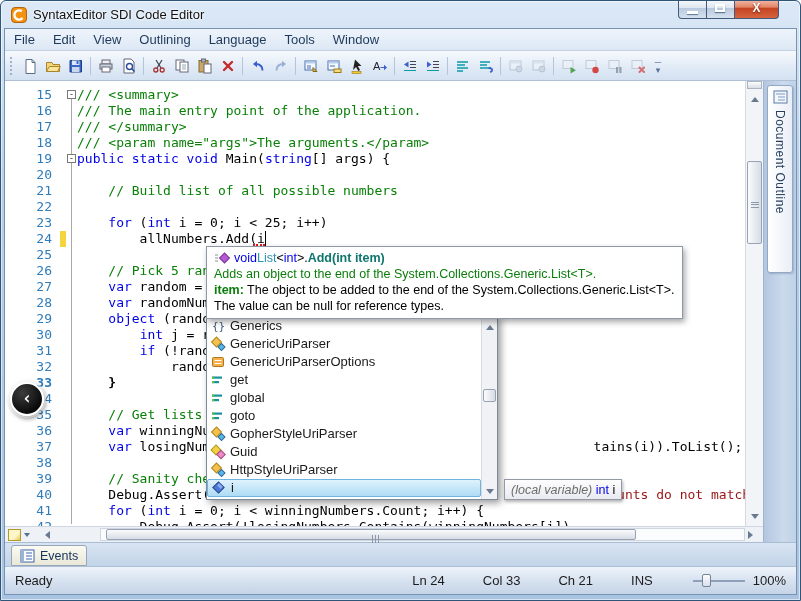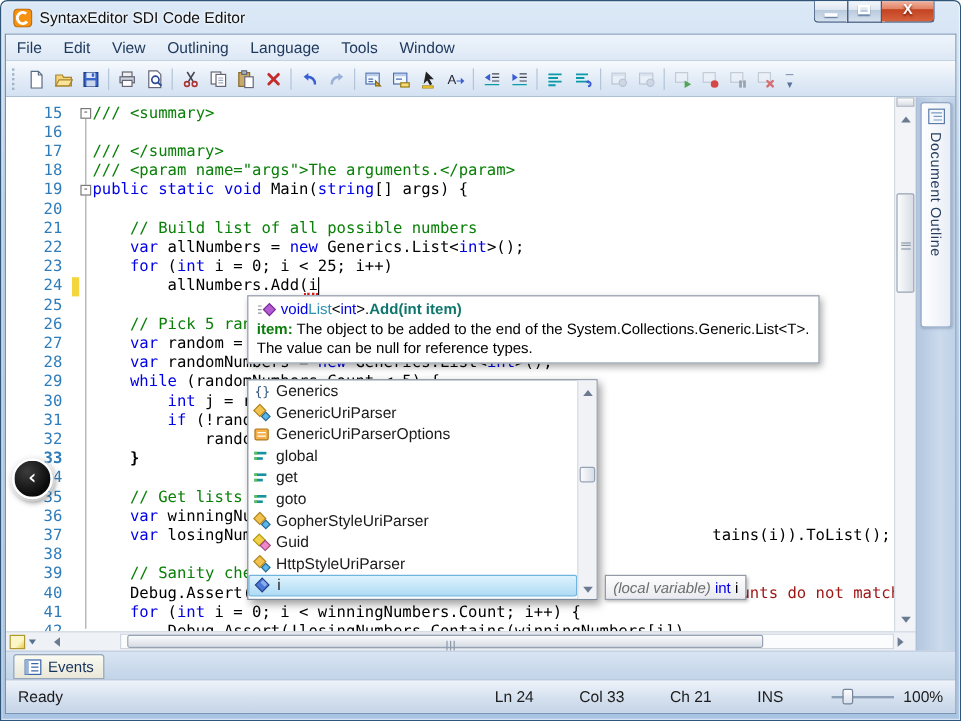--- a/index.html
+++ b/index.html
@@ -358,34 +358,34 @@
         </div>
         <div class="tovf">─<br>▾</div>
       </div>
 
     <div class="editwrap">
       <div class="editcol">
         <div class="editor" id="editor">
           <div class="foldline"></div>
           <div id="rows">
               <div class="row" style="top: 6px;"><span class="ln">15</span><span class="foldbox">-</span><span class="txt"><span class="sg-c">/// &lt;summary&gt;</span></span></div>
-              <div class="row" style="top: 22px;"><span class="ln">16</span></div>
+              <div class="row" style="top: 22px;"><span class="ln">16</span><span class="txt"><span class="sg-c">/// The main entry point of the application.</span></span></div>
               <div class="row" style="top: 38px;"><span class="ln">17</span><span class="txt"><span class="sg-c">/// &lt;/summary&gt;</span></span></div>
               <div class="row" style="top: 54px;"><span class="ln">18</span><span class="txt"><span class="sg-c">/// &lt;param name="args"&gt;The arguments.&lt;/param&gt;</span></span></div>
               <div class="row" style="top: 70px;"><span class="ln">19</span><span class="foldbox">-</span><span class="txt"><span class="sg-k">public</span><span class="sg-p"> </span><span class="sg-k">static</span><span class="sg-p"> </span><span class="sg-k">void</span><span class="sg-p"> Main(</span><span class="sg-k">string</span><span class="sg-p">[] args) {</span></span></div>
               <div class="row" style="top: 86px;"><span class="ln">20</span><span class="txt"></span></div>
               <div class="row" style="top: 102px;"><span class="ln">21</span><span class="txt"><span class="sg-c">    // Build list of all possible numbers</span></span></div>
-              <div class="row" style="top: 118px;"><span class="ln">22</span><span class="txt"><span class="sg-p">    </span><span class="sg-k">var</span><span class="sg-p"> allNumbers = </span><span class="sg-k">new</span><span class="sg-p"> Generics.List&lt;</span><span class="sg-k">int</span><span class="sg-p">&gt;();</span></span></div>
+              <div class="row" style="top: 118px;"><span class="ln">22</span></div>
               <div class="row" style="top: 134px;"><span class="ln">23</span><span class="txt"><span class="sg-p">    </span><span class="sg-k">for</span><span class="sg-p"> (</span><span class="sg-k">int</span><span class="sg-p"> i = 0; i &lt; 25; i++)</span></span></div>
               <div class="row" style="top: 150px;"><span class="ln">24</span><span class="modmark"></span><span class="txt"><span class="sg-p">        allNumbers.Add(i</span></span></div>
               <div class="row" style="top: 166px;"><span class="ln">25</span><span class="txt"></span></div>
               <div class="row" style="top: 182px;"><span class="ln">26</span><span class="txt"><span class="sg-c">    // Pick 5 random numbers</span></span></div>
               <div class="row" style="top: 198px;"><span class="ln">27</span><span class="txt"><span class="sg-p">    </span><span class="sg-k">var</span><span class="sg-p"> random = </span><span class="sg-k">new</span><span class="sg-p"> Random();</span></span></div>
               <div class="row" style="top: 214px;"><span class="ln">28</span><span class="txt"><span class="sg-p">    </span><span class="sg-k">var</span><span class="sg-p"> randomNumbers = </span><span class="sg-k">new</span><span class="sg-p"> Generics.List&lt;</span><span class="sg-k">int</span><span class="sg-p">&gt;();</span></span></div>
-              <div class="row" style="top: 230px;"><span class="ln">29</span><span class="txt"><span class="sg-p">    </span><span class="sg-k">while</span><span class="sg-p"> (randomNumbers.Count &lt; 5) {</span></span></div>
+              <div class="row" style="top: 230px;"><span class="ln">29</span><span class="txt"><span class="sg-p">    </span><span class="sg-k">object</span><span class="sg-p"> (randomNumbers.Count &lt; 5) {</span></span></div>
               <div class="row" style="top: 246px;"><span class="ln">30</span><span class="txt"><span class="sg-p">        </span><span class="sg-k">int</span><span class="sg-p"> j = random.Next(0, 25);</span></span></div>
               <div class="row" style="top: 262px;"><span class="ln">31</span><span class="txt"><span class="sg-p">        </span><span class="sg-k">if</span><span class="sg-p"> (!randomNumbers.Contains(j))</span></span></div>
               <div class="row" style="top: 278px;"><span class="ln">32</span><span class="txt"><span class="sg-p">            randomNumbers.Add(j);</span></span></div>
               <div class="row" style="top: 294px; font-weight: bold;"><span class="ln">33</span><span class="txt"><span class="sg-p">    }</span></span></div>
               <div class="row" style="top: 310px;"><span class="ln">34</span><span class="txt"></span></div>
               <div class="row" style="top: 326px;"><span class="ln">35</span><span class="txt"><span class="sg-c">    // Get lists of winning and losing numbers</span></span></div>
               <div class="row" style="top: 342px;"><span class="ln">36</span><span class="txt"><span class="sg-p">    </span><span class="sg-k">var</span><span class="sg-p"> winningNumbers = randomNumbers.ToList();</span></span></div>
               <div class="row" style="top: 358px;"><span class="ln">37</span><span class="txt"><span class="sg-p">    </span><span class="sg-k">var</span><span class="sg-p"> losingNumber</span><span class="sg-p">                                              </span><span class="sg-p">tains(i)).ToList();</span></span></div>
               <div class="row" style="top: 374px;"><span class="ln">38</span><span class="txt"></span></div>
               <div class="row" style="top: 390px;"><span class="ln">39</span><span class="txt"><span class="sg-c">    // Sanity check results</span></span></div>
@@ -409,20 +409,21 @@
                   </svg>
               </span>
             <span class="sg-k">void</span>
                 <span class="sg-p"> </span>
                 <span class="sg-t">List</span>
                 <span class="sg-p">&lt;</span>
                 <span class="sg-k">int</span>
                 <span class="sg-p">&gt;.</span>
                 <span class="sg-b">Add(int item)</span>
               </div>
+            <div class="qi-desc">Adds an object to the end of the System.Collections.Generic.List&lt;T&gt;.</div>
             <div class="qi-param"><b>item:</b><span> The object to be added to the end of the System.Collections.Generic.List&lt;T&gt;. The value can be null for reference types.</span></div>
           </div>
 
           <div class="complist">
             <div id="citems">
                 <div class="citem">
                   <span class="cicon"><svg width="17" height="16">
                       <text x="2" y="12" font-size="11" font-family="DejaVu Sans Mono,monospace" fill="#3a5a7a">{}</text>
                     </svg></span>
                   <span>Generics</span>
@@ -442,30 +443,30 @@
                     </svg></span>
                   <span>GenericUriParserOptions</span>
                 </div>
                 <div class="citem">
                   <span class="cicon"><svg width="17" height="16">
                       <rect x="2" y="4.5" width="10" height="2.2" fill="#18939e"></rect>
                       <rect x="2" y="9" width="7" height="2.2" fill="#18939e"></rect>
                       <rect x="2" y="4.5" width="2.2" height="2.2" fill="#5ec44e"></rect>
                       <rect x="2" y="9" width="2.2" height="2.2" fill="#5ec44e"></rect>
                     </svg></span>
-                  <span>global</span>
+                  <span>get</span>
                 </div>
                 <div class="citem">
                   <span class="cicon"><svg width="17" height="16">
                       <rect x="2" y="4.5" width="10" height="2.2" fill="#18939e"></rect>
                       <rect x="2" y="9" width="7" height="2.2" fill="#18939e"></rect>
                       <rect x="2" y="4.5" width="2.2" height="2.2" fill="#5ec44e"></rect>
                       <rect x="2" y="9" width="2.2" height="2.2" fill="#5ec44e"></rect>
                     </svg></span>
-                  <span>get</span>
+                  <span>global</span>
                 </div>
                 <div class="citem">
                   <span class="cicon"><svg width="17" height="16">
                       <rect x="2" y="4.5" width="10" height="2.2" fill="#18939e"></rect>
                       <rect x="2" y="9" width="7" height="2.2" fill="#18939e"></rect>
                       <rect x="2" y="4.5" width="2.2" height="2.2" fill="#5ec44e"></rect>
                       <rect x="2" y="9" width="2.2" height="2.2" fill="#5ec44e"></rect>
                     </svg></span>
                   <span>goto</span>
                 </div>

